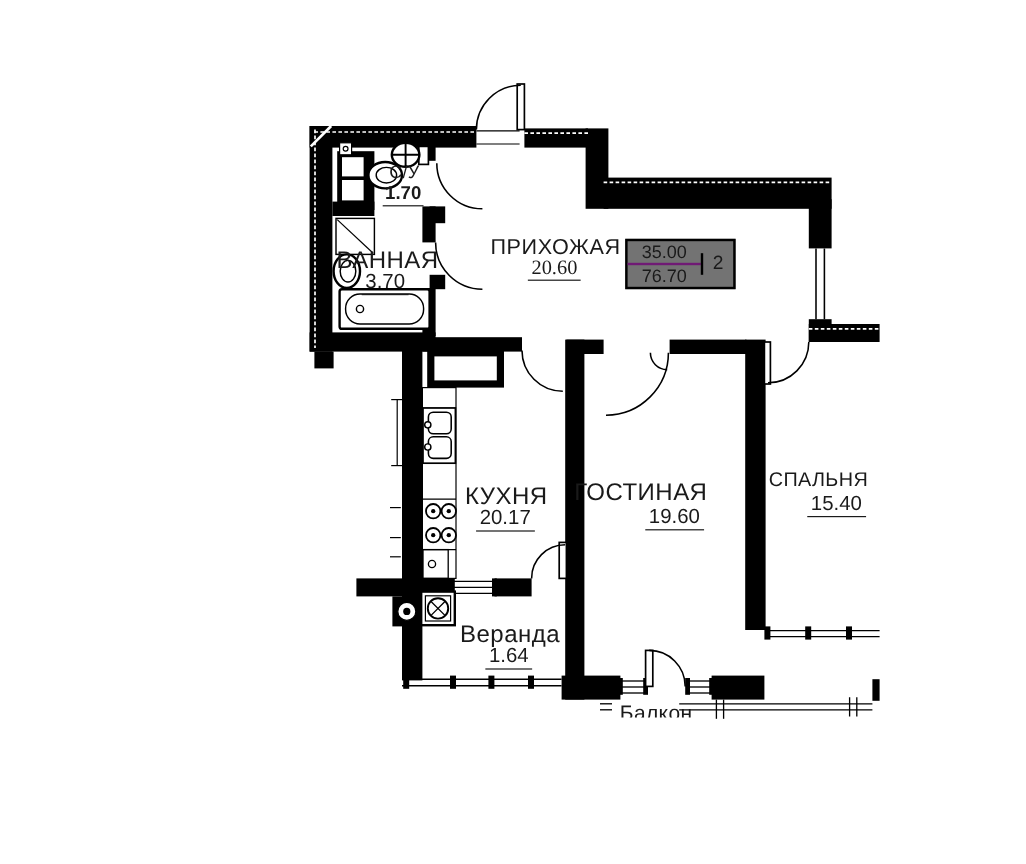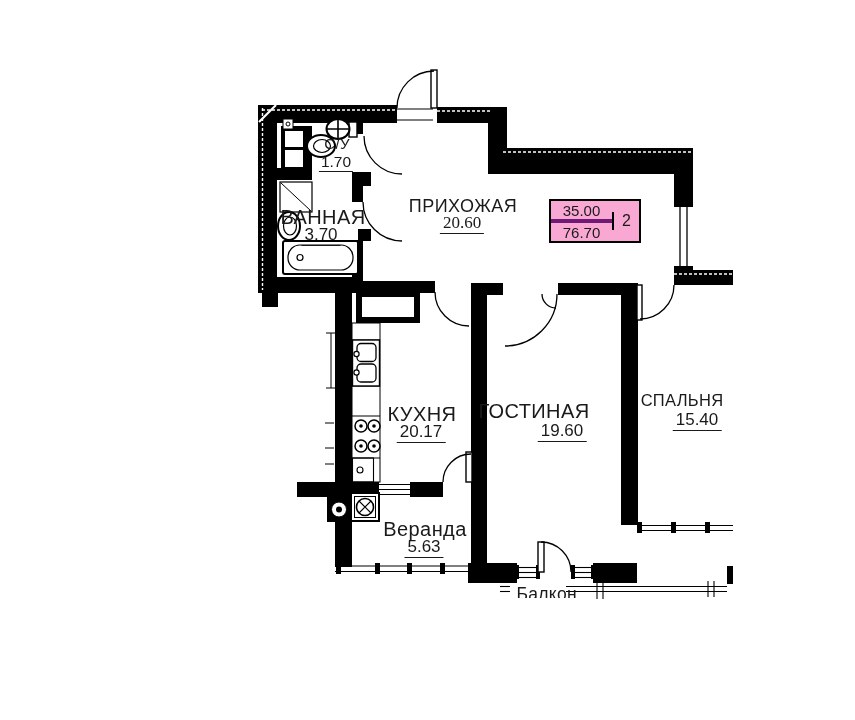--- a/index.html
+++ b/index.html
@@ -10,31 +10,31 @@
   .plan-svg{position:absolute;left:0;top:0;width:855px;height:720px;}
   .lbl{
     position:absolute;transform:translateX(-50%);
     white-space:nowrap;text-align:center;line-height:1.05;
   }
   .room{font-size:20px;letter-spacing:.4px;}
   .room-sm{font-size:15px;letter-spacing:.3px;}
   .room-md{font-size:16.5px;letter-spacing:.3px;}
   .room-lg{font-size:18px;letter-spacing:.5px;}
   .area{font-size:17px;border-bottom:1.4px solid #1a1a1a;padding:0 3px 1px;text-align:right;}
-  .area-sm{font-size:15.5px;border-bottom:1.3px solid #1a1a1a;padding:0 2px 1px;}
+  .area-sm{font-size:15.5px;border-bottom:1.3px solid #1a1a1a;padding:0 2px 1px;font-weight:bold;}
   .clip{overflow:hidden;position:absolute;height:14px;width:76px;transform:translateX(-50%);}
   .clip span{display:block;font-size:17.5px;letter-spacing:.3px;text-align:right;}
   .wall-label{position:absolute;font-size:16px;transform:translateX(-50%);}
   .stamp{
-    position:absolute;left:549px;top:199px;width:88px;background:#f9a8d4;
+    position:absolute;left:521px;top:199px;width:88px;background:#737373;
     border:2.5px solid #000;display:flex;align-items:center;
   }
   .stamp-left{flex:1;display:flex;flex-direction:column;}
   .stamp-cell{height:18px;display:flex;align-items:center;justify-content:center;font-size:15px;}
-  .stamp-cell.second{border-top:4px solid #701a75;}
+  .stamp-cell.second{border-top:2px solid #701a75;}
   .stamp-right{width:25px;border-left:2px solid #000;display:flex;align-items:center;justify-content:center;font-size:16px;}
 </style>
 </head>
 <body>
 
 <div class="plan">
 
   <svg class="plan-svg" viewBox="0 0 855 720">
 
     <g fill="#000" stroke="none">
@@ -276,21 +276,21 @@
   <div class="lbl room" style="left:422px;top:404px;">КУХНЯ</div>
   <div class="lbl area" style="left:421px;top:423px;">20.17</div>
 
   <div class="lbl room" style="left:534px;top:401px;">ГОСТИНАЯ</div>
   <div class="lbl area" style="left:562px;top:422px;">19.60</div>
 
   <div class="lbl room-md" style="left:682px;top:392px;">СПАЛЬНЯ</div>
   <div class="lbl area" style="left:697px;top:411px;">15.40</div>
 
   <div class="lbl room" style="left:425px;top:519px;">Веранда</div>
-  <div class="lbl area" style="left:424px;top:538px;">5.63</div>
+  <div class="lbl area" style="left:424px;top:538px;">1.64</div>
 
   <div class="clip" style="left:539px;top:584px;">
     <span>Балкон</span>
   </div>
 
   <div class="wall-label" style="left:784px;top:369px;">В</div>
 
   <div class="stamp">
     <div class="stamp-left">
       <div class="stamp-cell">35.00</div>

